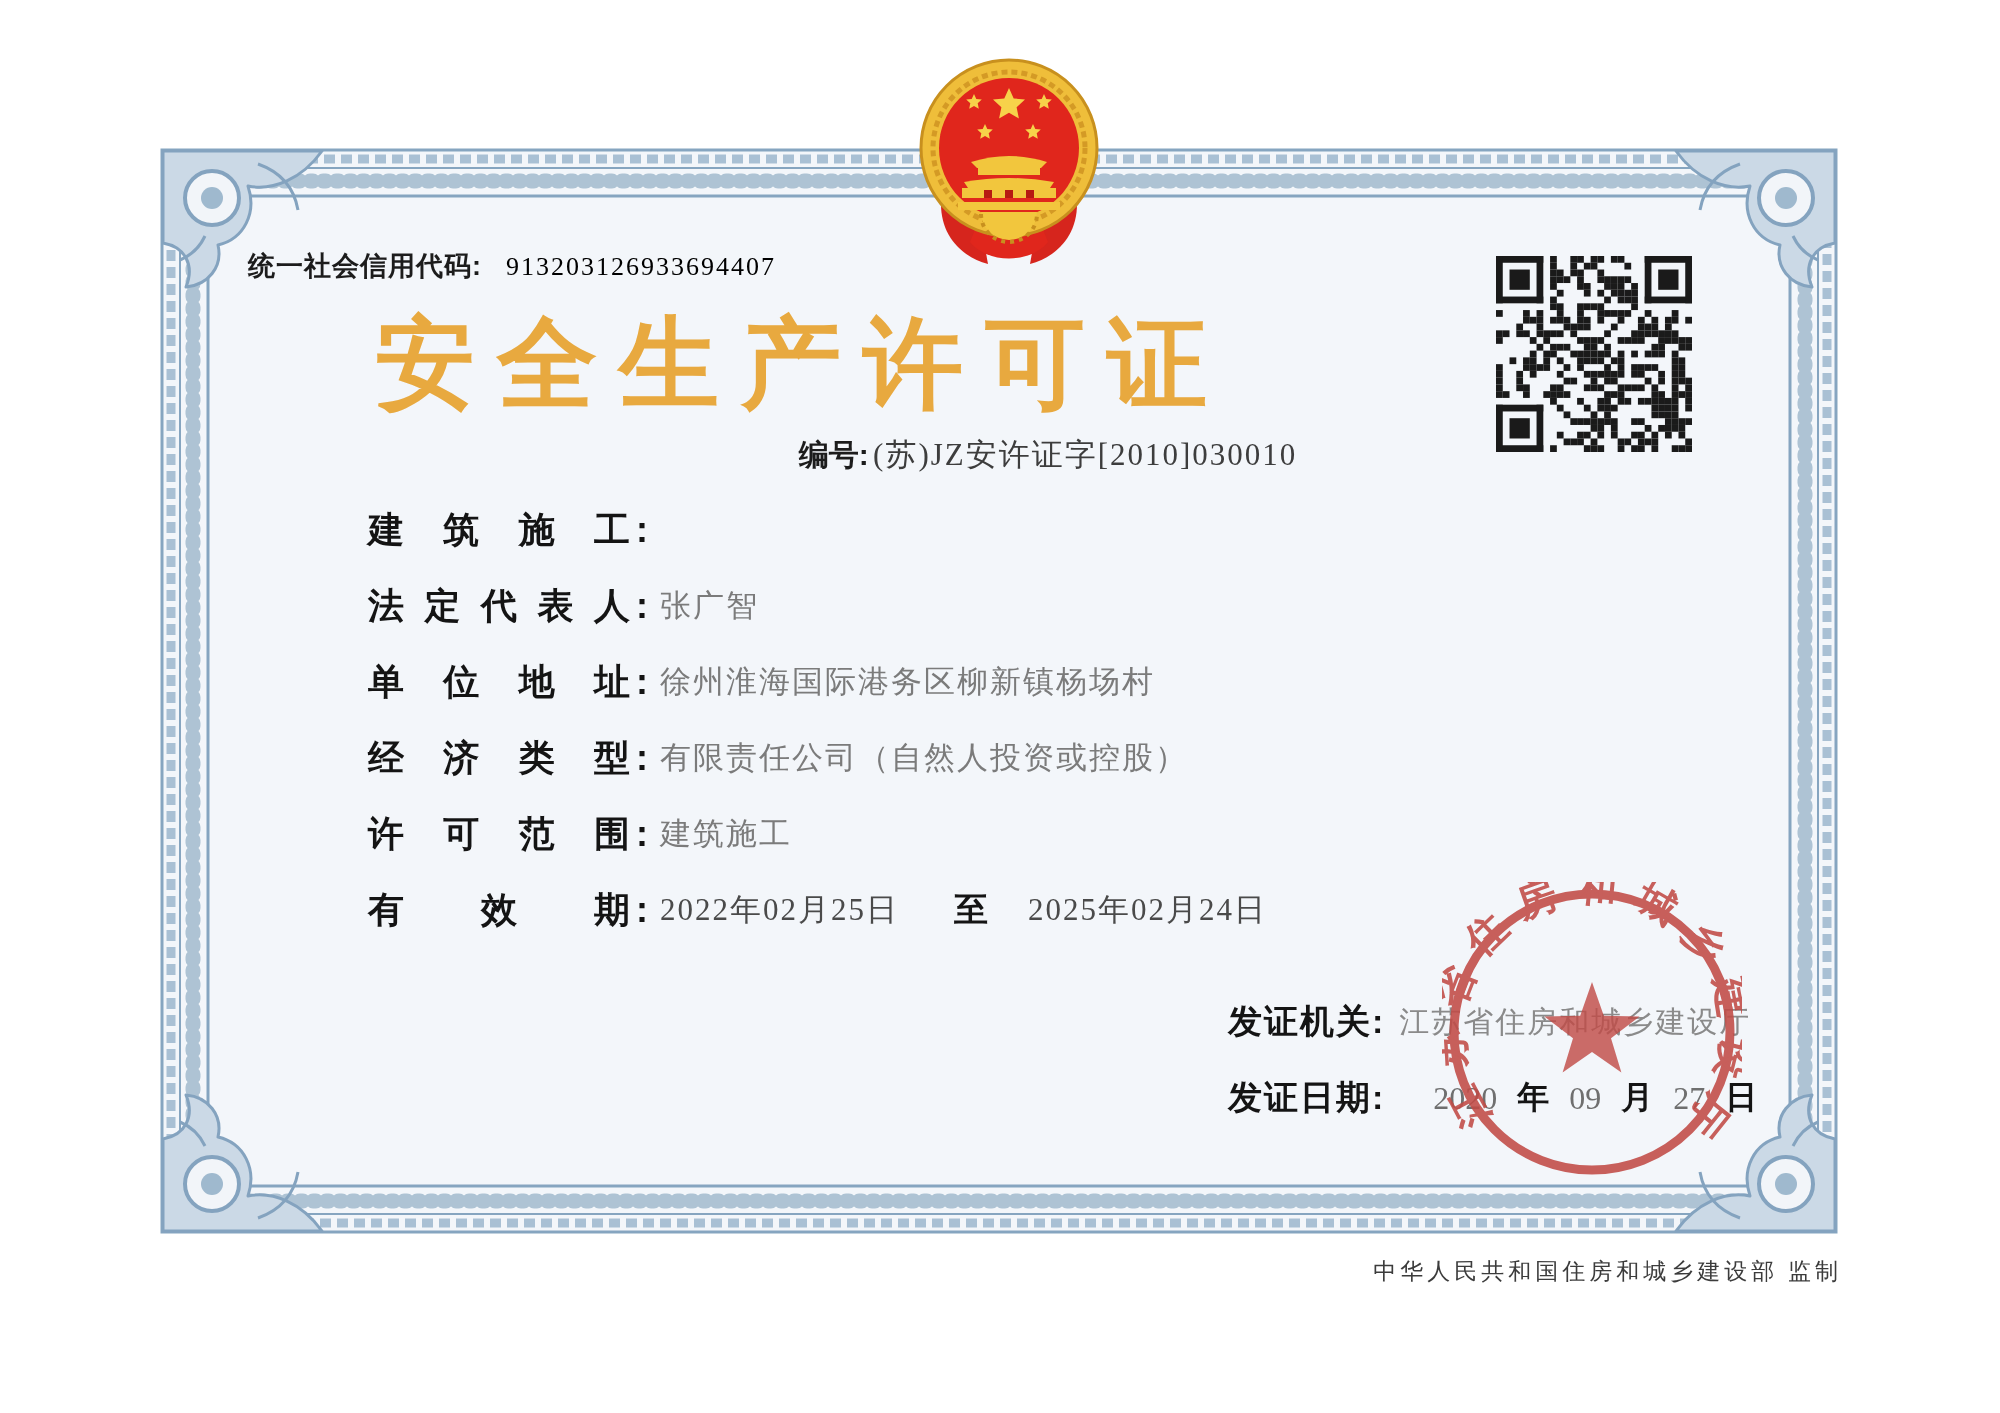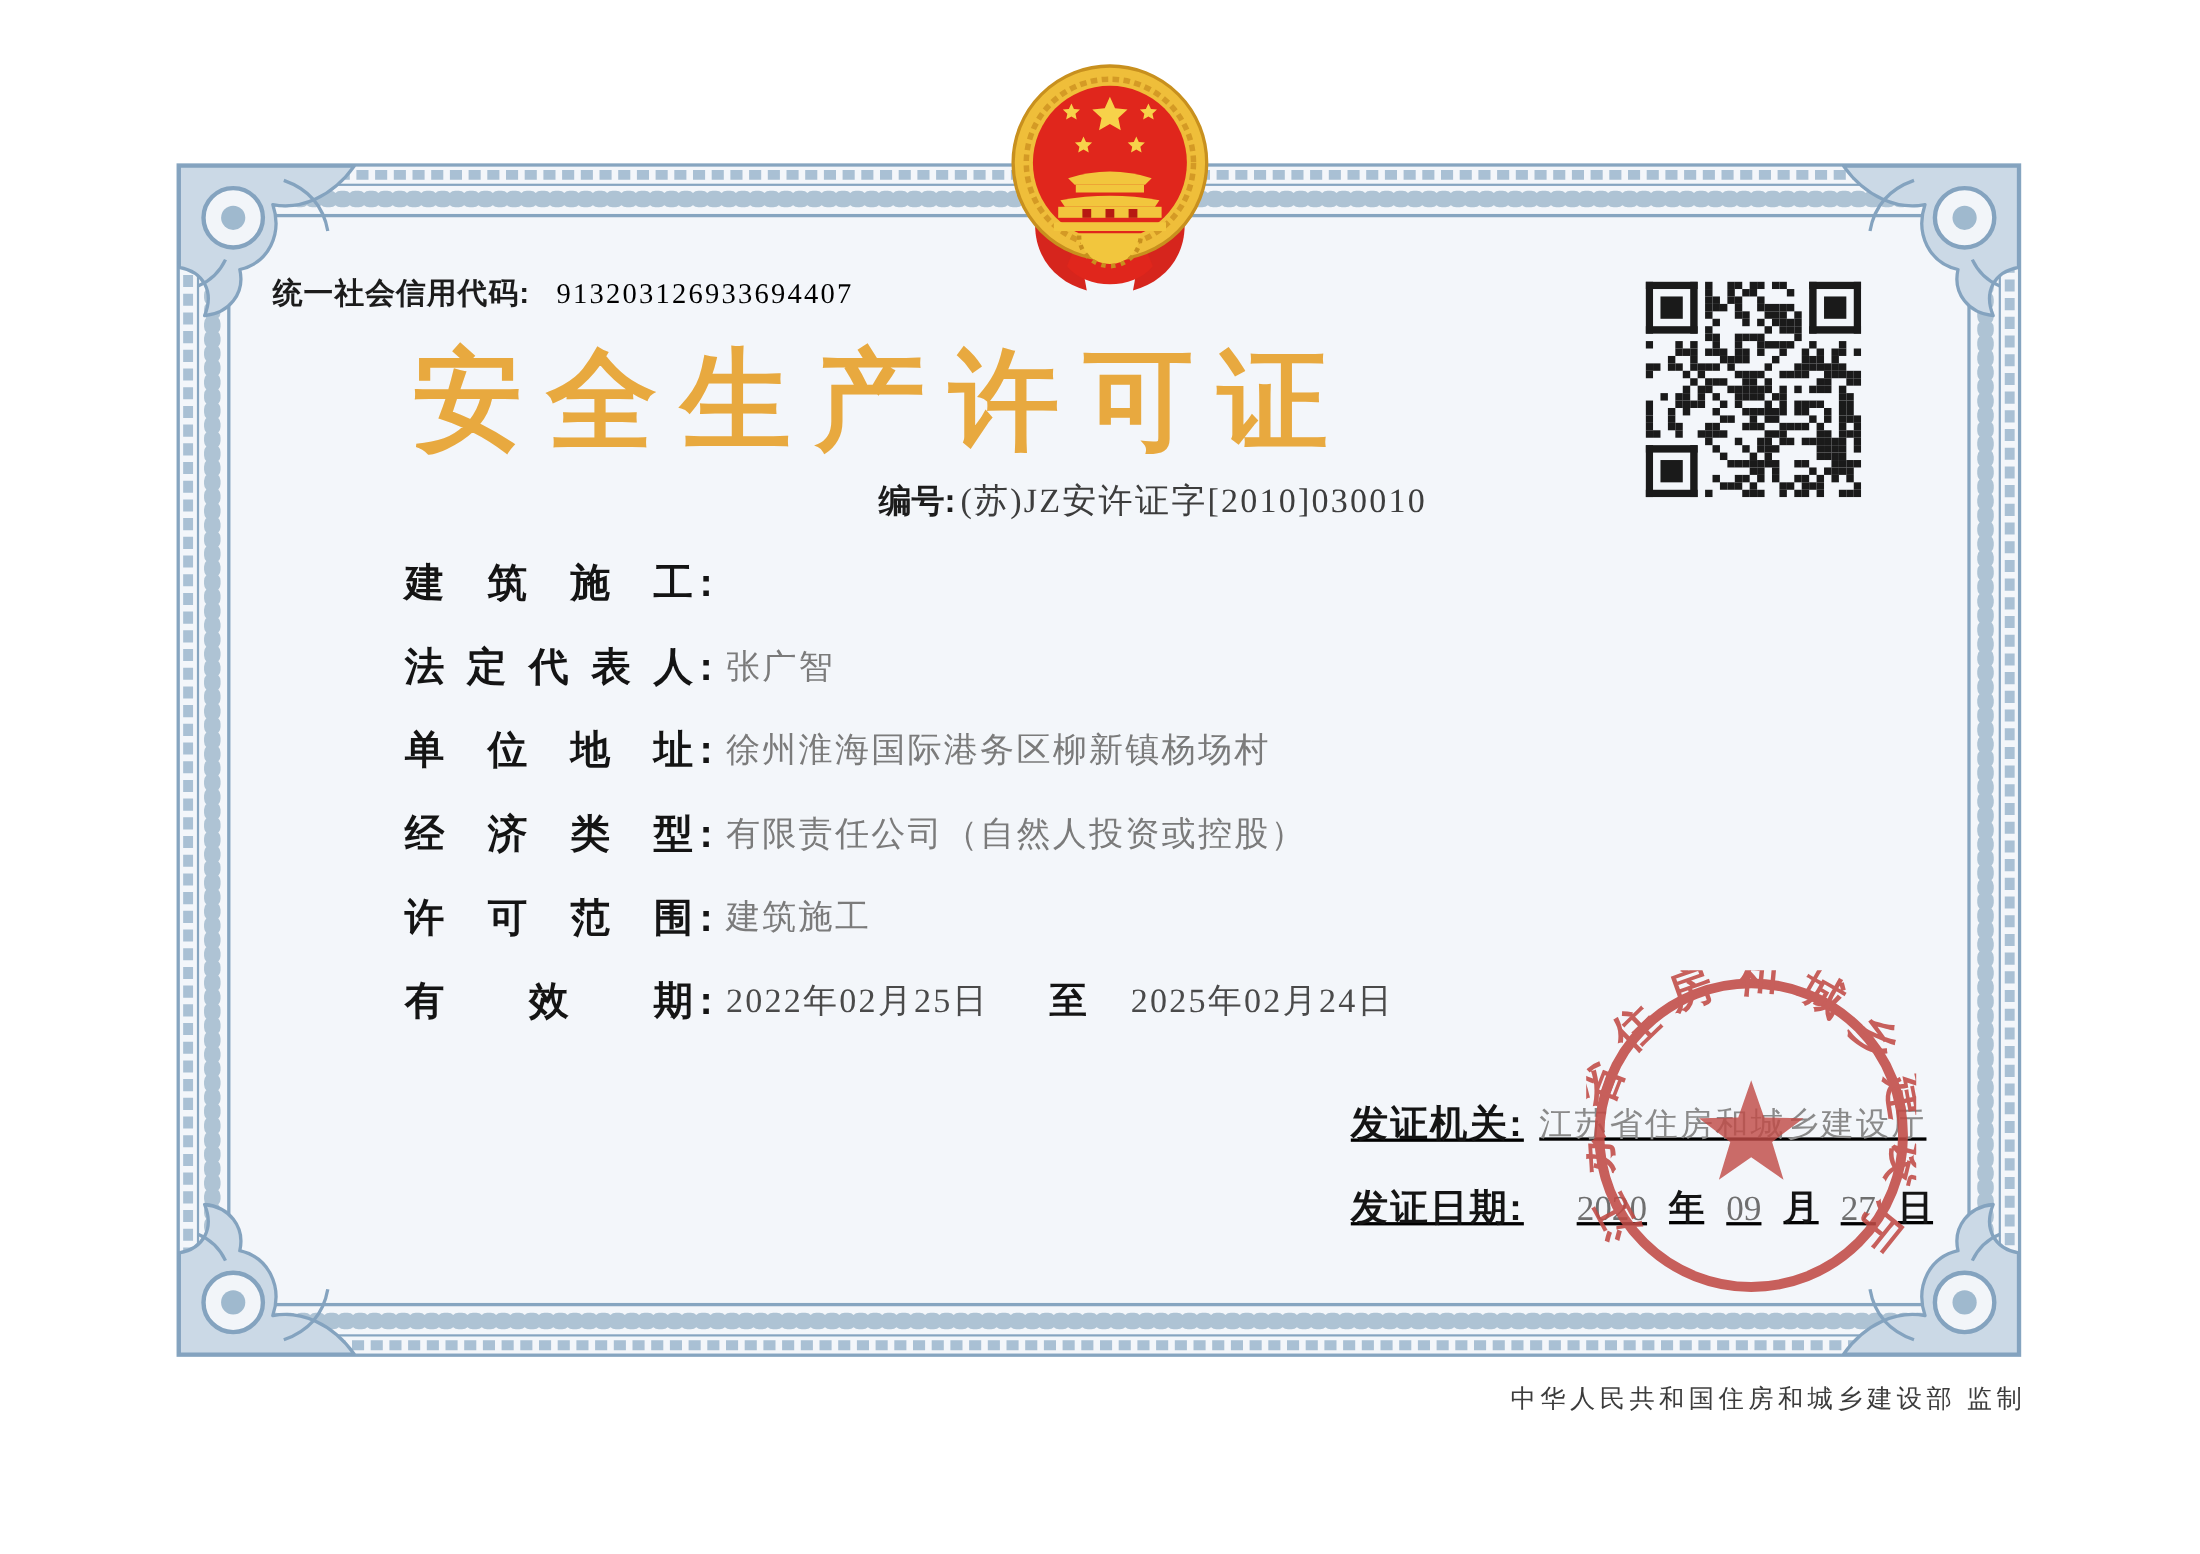--- a/index.html
+++ b/index.html
@@ -37,21 +37,21 @@
   .field-row{display:flex;align-items:center;height:76px;}
   .field-label{display:inline-block;width:262px;font-weight:bold;font-size:36px;color:#141414;
     text-align:justify;text-align-last:justify;text-justify:inter-character;}
   .colon{font-weight:bold;font-size:36px;color:#141414;margin-left:6px;}
   .field-value{font-family:"Liberation Serif",serif;font-size:31px;color:#7b7b7b;margin-left:12px;letter-spacing:2px;}
   .val-dark{color:#4a4a4a;}
   .to-word{font-weight:bold;font-size:34px;color:#141414;margin-left:55px;}
   .val-end{margin-left:40px;}
 
   
-  .issuer-block{left:1228px;top:988px;z-index:7;text-decoration:underline;}
+  .issuer-block{left:1228px;top:988px;z-index:7;}
   .issuer-row{display:flex;align-items:center;height:68px;}
   .issuer-row+.issuer-row{margin-top:8px;}
   .issuer-label{font-weight:bold;font-size:34px;color:#141414;letter-spacing:2px;}
   .issuer-value{font-family:"Liberation Serif",serif;font-size:30px;color:#8a8a8a;margin-left:14px;letter-spacing:2px;}
   .date-seg{display:flex;align-items:center;margin-left:48px;gap:20px;}
   .date-num{font-family:"Liberation Serif",serif;font-size:32px;color:#6f6f6f;}
   .date-unit{font-weight:bold;font-size:32px;color:#141414;}
 
   
   #seal{left:1442px;top:882px;z-index:8;opacity:.88;}

